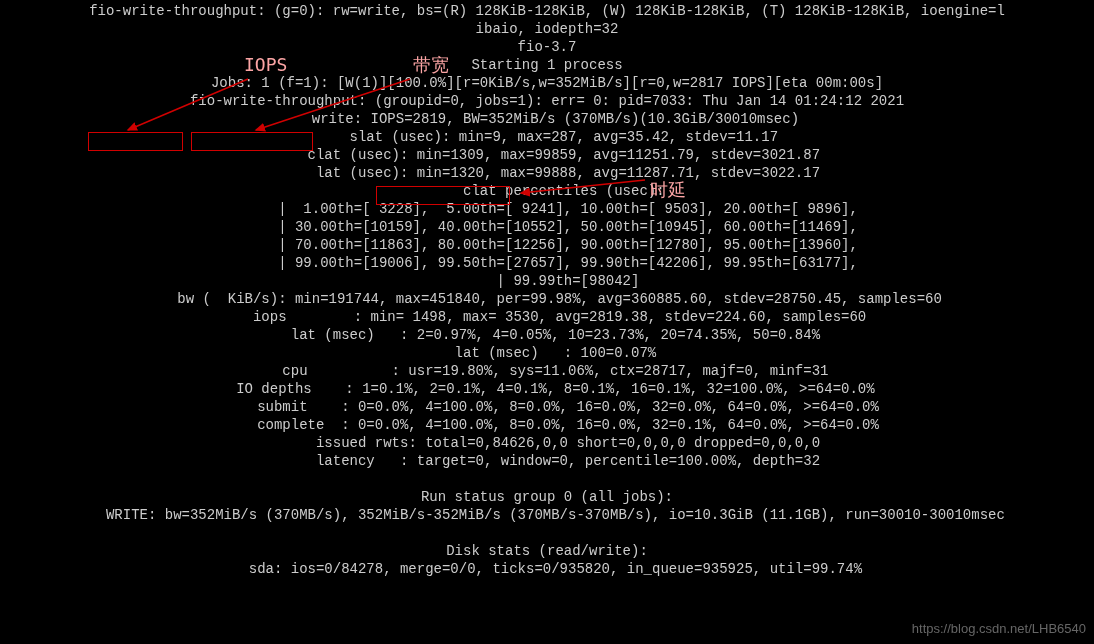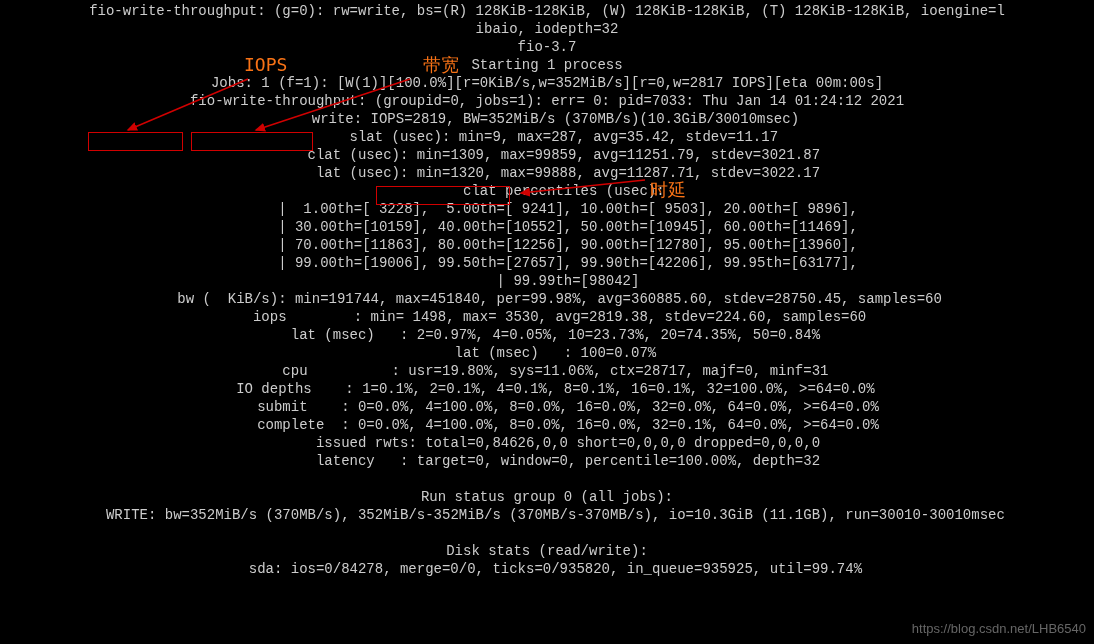--- a/index.html
+++ b/index.html
@@ -20,21 +20,21 @@
     padding: 2px 0 0 0;
     white-space: pre;
     font-family: inherit;
     text-align: center;
   }
   .annotation {
     position: absolute;
     pointer-events: none;
   }
   .green-label {
-    color: #f97316;
+    color: #fca5a5;
     font-family: "SimSun","Microsoft YaHei",monospace;
     font-size: 18px;
   }
   .red-box {
     border: 1px solid #d10000;
     background: transparent;
   }
   .watermark {
     position: absolute;
     right: 8px;
@@ -78,21 +78,21 @@
      issued rwts: total=0,84626,0,0 short=0,0,0,0 dropped=0,0,0,0
      latency   : target=0, window=0, percentile=100.00%, depth=32
 
 Run status group 0 (all jobs):
   WRITE: bw=352MiB/s (370MB/s), 352MiB/s-352MiB/s (370MB/s-370MB/s), io=10.3GiB (11.1GB), run=30010-30010msec
 
 Disk stats (read/write):
   sda: ios=0/84278, merge=0/0, ticks=0/935820, in_queue=935925, util=99.74%</pre>
 
 <span class="annotation green-label" style="left:244px; top:56px;">IOPS</span>
-<span class="annotation green-label" style="left:423px; top:56px;font-family:Liberation Serif, serif;">带宽</span>
+<span class="annotation green-label" style="left:413px; top:56px;font-family:Liberation Serif, serif;">带宽</span>
 <span class="annotation green-label" style="left:650px; top:181px;">时延</span>
 
 <div class="annotation red-box" style="left:88px; top:132px; width:93px; height:17px;"></div>
 <div class="annotation red-box" style="left:191px; top:132px; width:120px; height:17px;"></div>
 <div class="annotation red-box" style="left:376px; top:186px; width:132px; height:17px;"></div>
 
 <svg class="arrow" style="left:120px; top:77px;" width="130" height="60">
   <defs>
     <marker id="ah1" markerWidth="8" markerHeight="8" refX="6" refY="3" orient="auto">
       <path d="M0,0 L7,3 L0,6 Z" fill="#d10000"></path>

